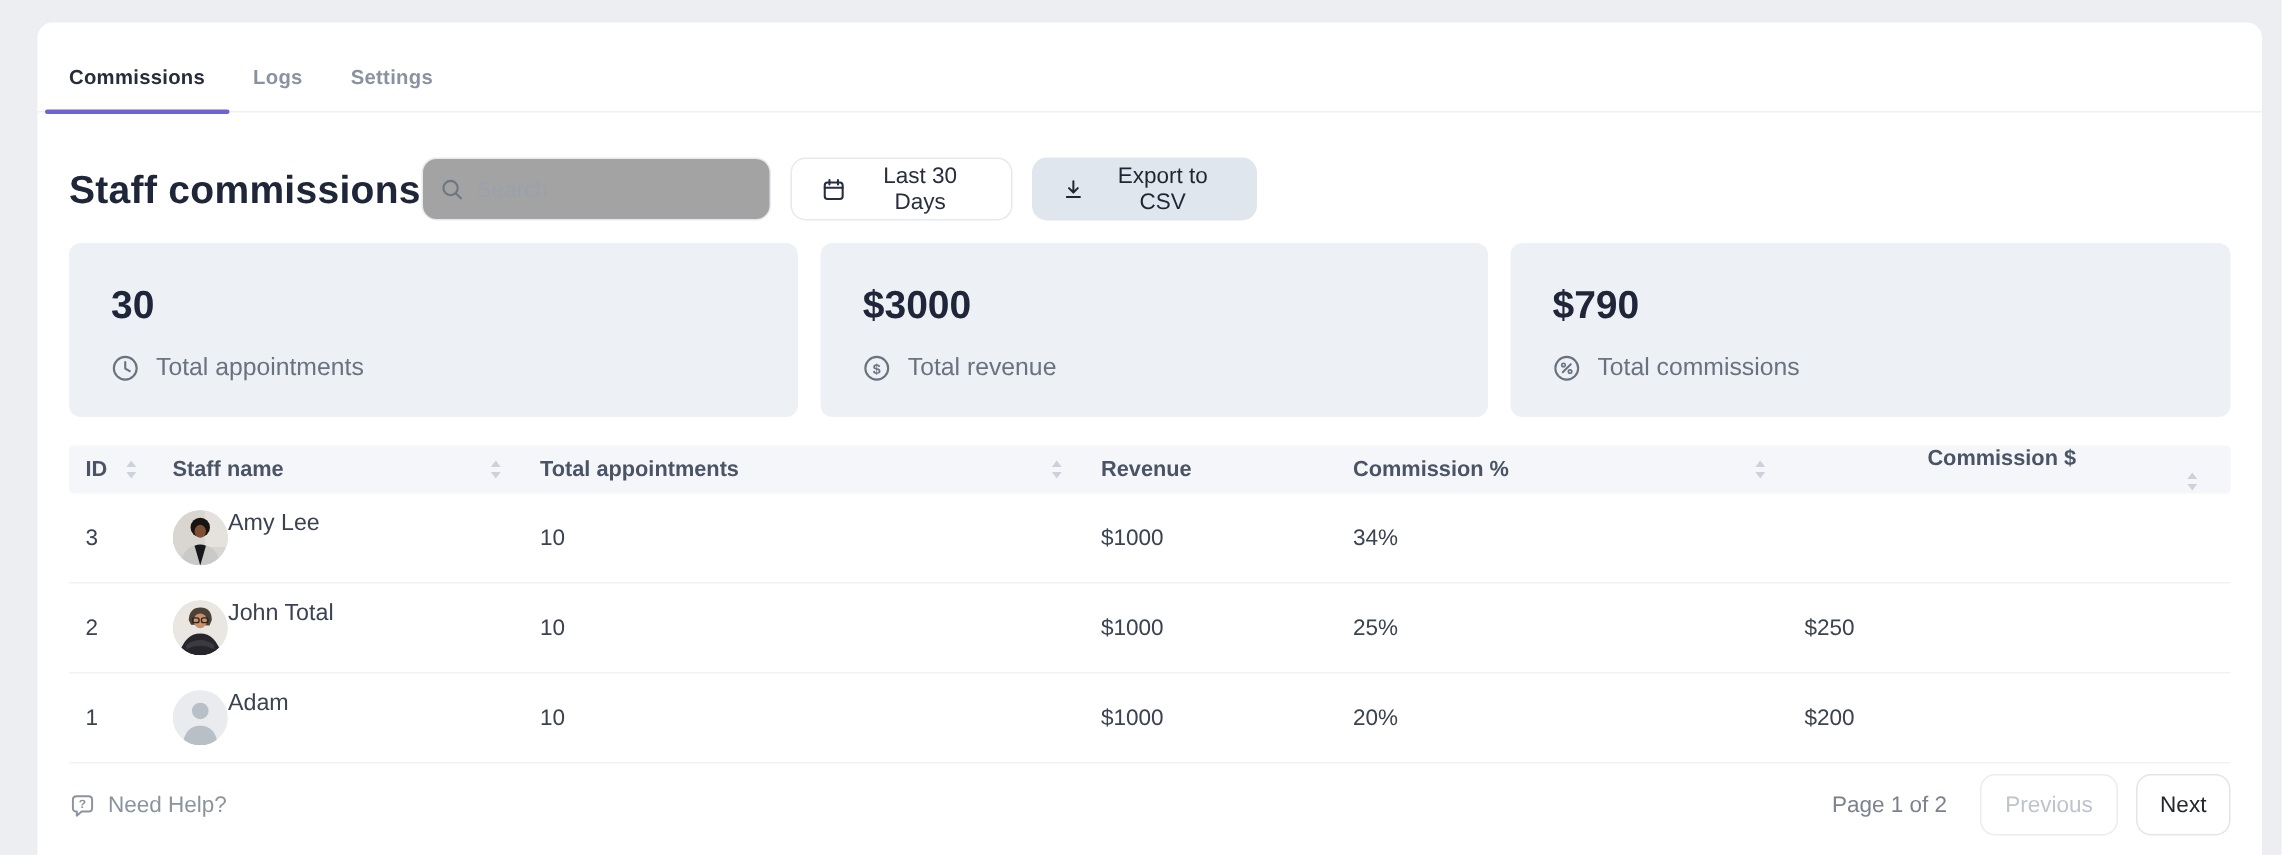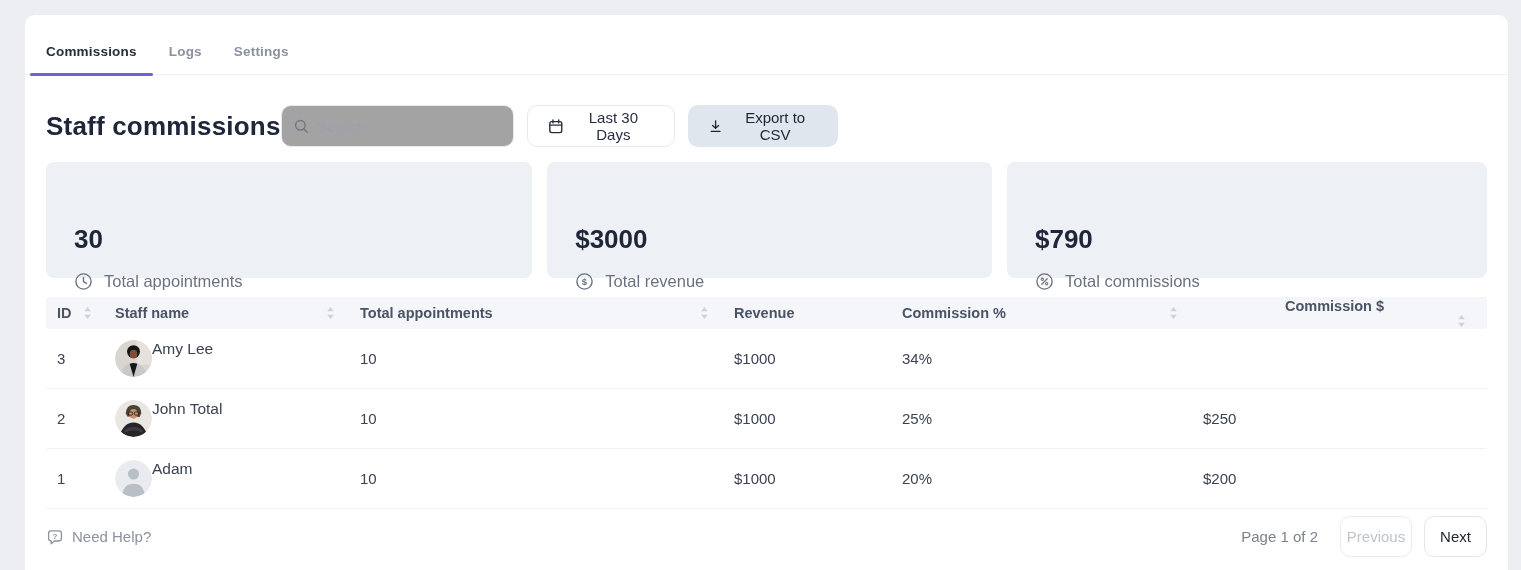--- a/index.html
+++ b/index.html
@@ -105,21 +105,21 @@
   .stats { display: flex; gap: 15px; }
   .stat {
     background: #edf0f4;
     border-radius: 8px;
     height: 116px;
     padding: 26px 28px;
   }
   .stat:nth-child(1) { flex: 488; }
   .stat:nth-child(2) { flex: 441; }
   .stat:nth-child(3) { flex: 481; }
-  .stat-value { font-size: 26px; font-weight: 700; color: #20263a; margin-top: 36px; }
+  .stat-value { font-size: 26px; font-weight: 700; color: #20263a; }
   .stat-label {
     margin-top: 17px;
     display: flex;
     align-items: center;
     gap: 11px;
     font-size: 16.5px;
     color: #6a7280;
   }
   
   .table { margin-top: 19px; }
@@ -164,21 +164,21 @@
     display: flex;
     align-items: center;
     gap: 8px;
     font-size: 15px;
     color: #8b939e;
     cursor: pointer;
   }
   .pager { display: flex; align-items: center; gap: 12px; }
   .page-indicator { font-size: 15px; color: #7b828e; margin-right: 10px; }
   .btn-prev {
-    width: 72px; height: 41px;
+    width: 92px; height: 41px;
     background: #fff;
     border: 1px solid #e9ecf0;
     color: #bdc4cd;
   }
   .btn-next {
     width: 63px; height: 41px;
     background: #fff;
     border: 1px solid #e2e5ea;
     color: #23272f;
   }

